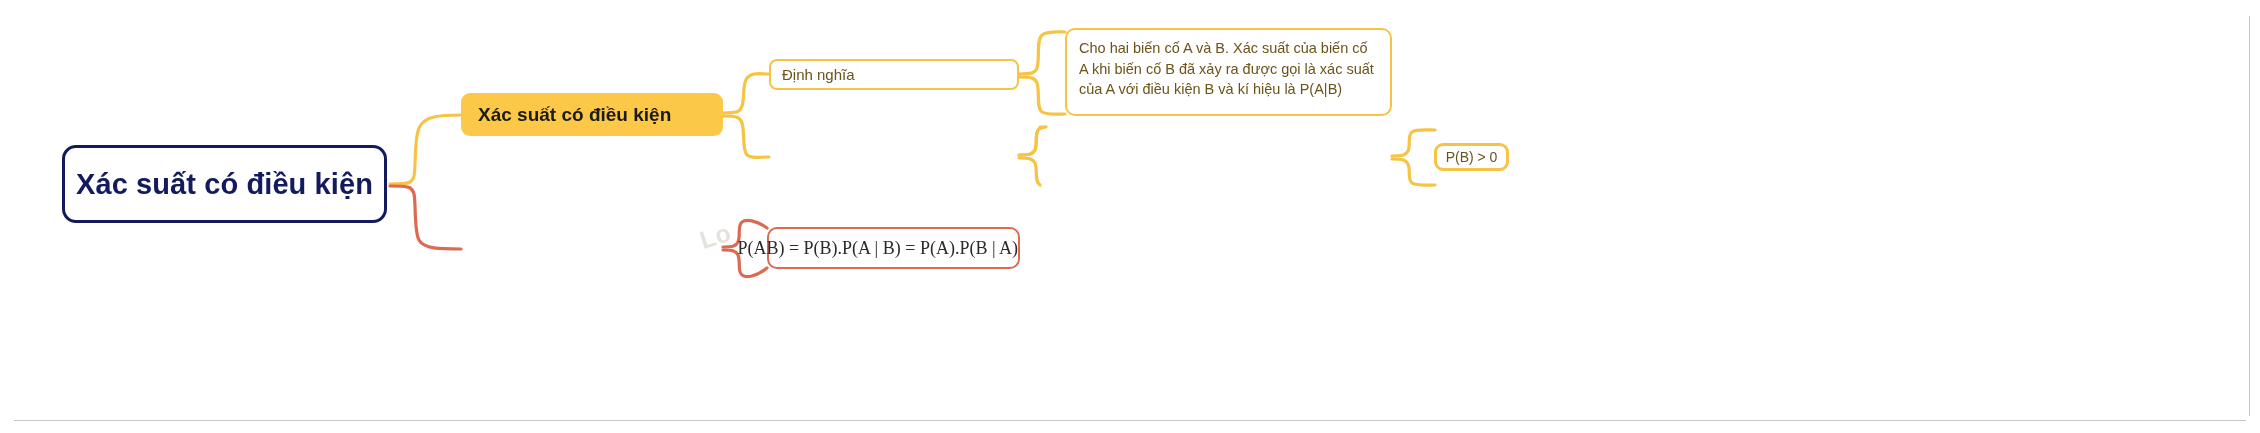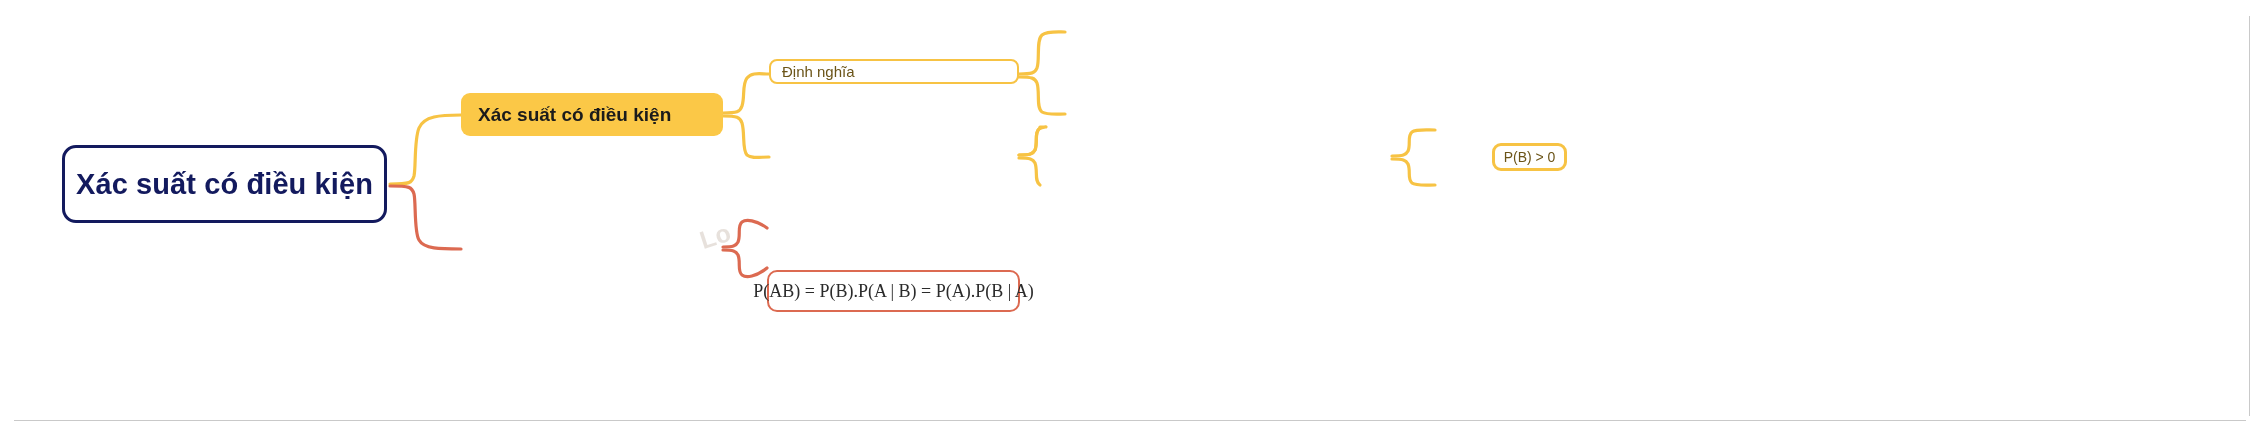--- a/index.html
+++ b/index.html
@@ -72,21 +72,21 @@
     font-weight: bold;
     white-space: nowrap;
   }
   .branch-yellow .branch-label { color: #1b1b1b; }
   .branch-red .branch-label { color: #ffffff; }
 
   
   .sub-node {
     left: 769px;
     width: 250px;
-    height: 25px;
+    height: 31px;
     border: 2px solid #F7C344;
     border-radius: 8px;
     background: #ffffff;
     padding-left: 11px;
   }
   .sub-definition { top: 59px; }
   .sub-formula { top: 141px; }
   .sub-label {
     color: #6B5418;
     font-size: 15px;
@@ -124,25 +124,24 @@
     padding-left: 36px;
   }
   .detail-red-box {
     left: 767px;
     top: 227px;
     width: 253px;
     height: 42px;
     border-color: #DC6A51;
     display: flex;
     align-items: center;
-    justify-content: center;
-    margin-top: 43px;
+    justify-content: flex-end;
   }
   .cond-node {
-    left: 1492px;
+    left: 1434px;
     top: 143px;
     width: 75px;
     height: 28px;
     border-radius: 9px;
     border: 3px solid #F7C344;
     background: #ffffff;
     display: flex;
     align-items: center;
     justify-content: center;
   }
@@ -270,20 +269,23 @@
   </div>
 
 
   <div class="watermark">Lo</div>
 
   <div class="node sub-node sub-definition">
     <span class="sub-label">Định nghĩa</span>
   </div>
 
 
+  <div class="node detail-node detail-text-box">
+    <span class="detail-paragraph">Cho hai biến cố A và B. Xác suất của biến cố A khi biến cố B đã xảy ra được gọi là xác suất của A với điều kiện B và kí hiệu là P(A|B)</span>
+  </div>
 
 
   <div class="node cond-node">
     <span class="cond-label">P(B) &gt; 0</span>
   </div>
 
   <div class="node detail-node detail-red-box">
     <span class="math math-inline">P(AB) = P(B).P(A | B) = P(A).P(B | A)</span>
   </div>
 

